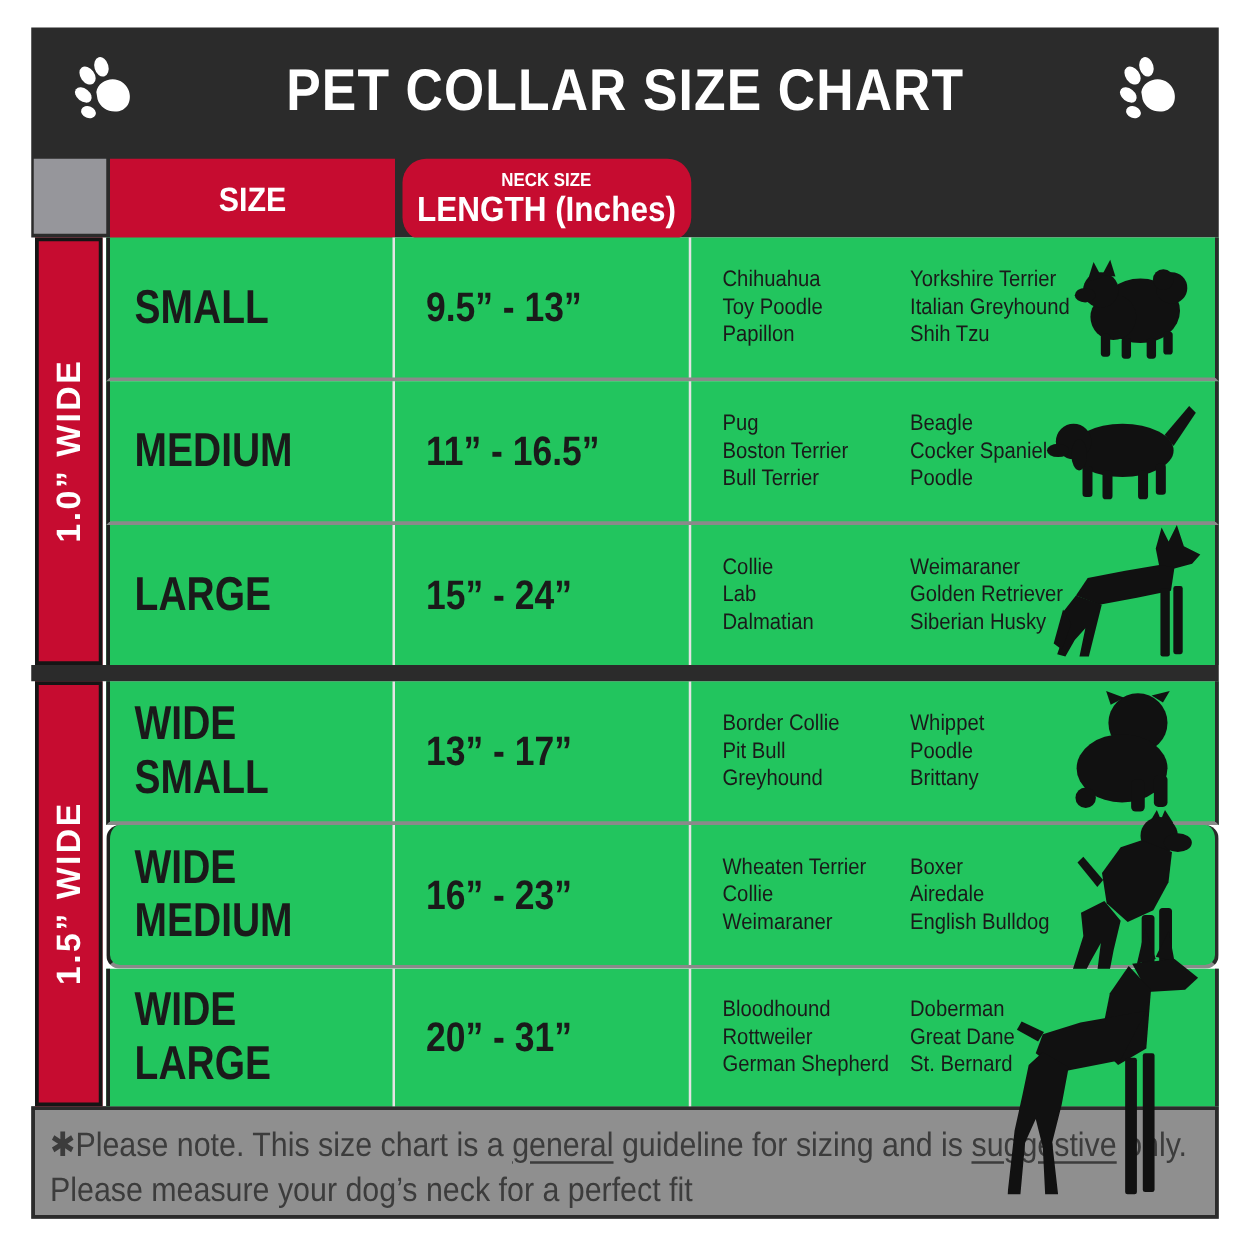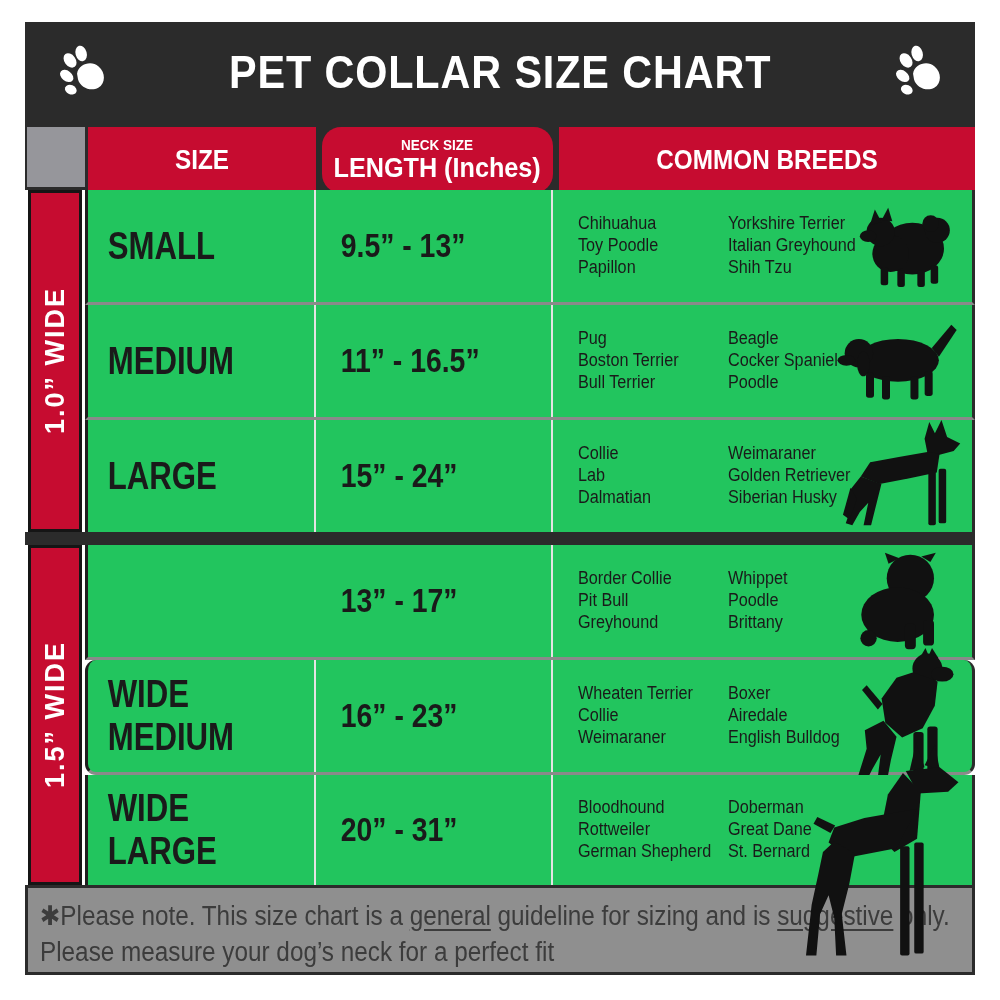--- a/index.html
+++ b/index.html
@@ -106,23 +106,20 @@
 
     <div class="header-band"></div>
     <div class="corner"></div>
     <div class="hcell h-size">
       <span class="hlabel">SIZE</span>
     </div>
     <div class="hcell h-length">
       <span class="hneck">NECK SIZE</span>
       <span class="hlen">LENGTH (Inches)</span>
     </div>
-    <div class="hcell h-breeds">
-      <span class="hlabel">COMMON BREEDS</span>
-    </div>
 
     <div class="strip strip1">
       <span class="strip-label">1.0” WIDE</span>
     </div>
     <div class="strip strip2">
       <span class="strip-label">1.5” WIDE</span>
     </div>
 
     <div class="row r1">
       <div class="cell c-size">
@@ -210,20 +207,23 @@
             <polygon points="20,62 42,70 37,90 31,114 23,114 28,90 19,100 11,114 4,112 13,86 9,76"></polygon>
             <polygon points="9,74 16,86 8,108 1,103"></polygon>
           </svg>
         </span>
       </div>
     </div>
 
     <div class="section-divider"></div>
 
     <div class="row r4">
+      <div class="cell c-size">
+        <div class="size-label">WIDE SMALL</div>
+      </div>
       <div class="cell c-length">
         <div class="length-value">13” - 17”</div>
       </div>
       <div class="cell c-breeds">
         <div class="breed-list bl1">Border Collie
 Pit Bull
 Greyhound</div>
         <div class="breed-list bl2">Whippet
 Poodle
 Brittany</div>

